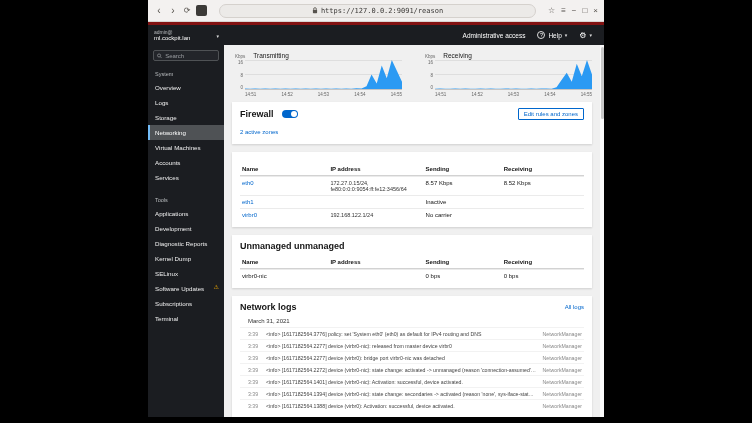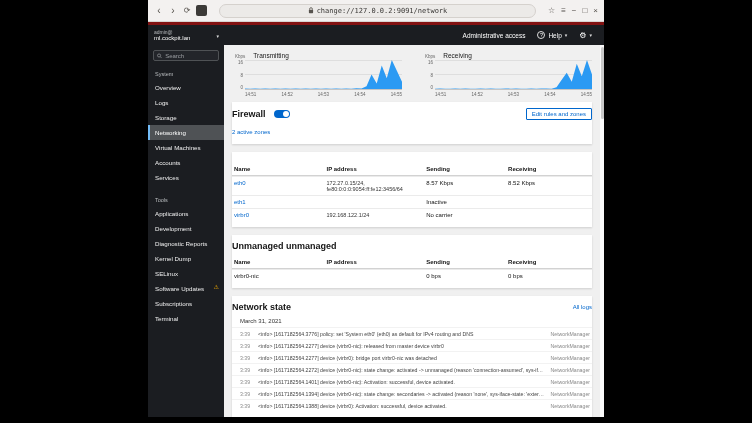--- a/index.html
+++ b/index.html
@@ -55,21 +55,21 @@
   .ctitle { font-size:6.5px; color:#151515; }
   .chart-body { display:flex; }
   .yticks { width:11px; display:flex; flex-direction:column; justify-content:space-between; align-items:flex-end; font-size:4.5px; color:#666; padding-right:2px; height:30px; line-height:5px; }
   .plot { flex:1; height:30px; position:relative; border-bottom:1px solid #c5c5c5;
           background-image:linear-gradient(to bottom,#dedede 1px,transparent 1px),
                            linear-gradient(to bottom,transparent 14px,#dedede 14px,#dedede 15px,transparent 15px); }
   .plot svg { position:absolute; left:0; top:0; width:100%; height:100%; }
   .xticks { display:flex; justify-content:space-between; padding-left:11px; font-size:4.5px; color:#666; margin-top:2px; }
 
   
-  .card { background:#fff; box-shadow:0 1px 2px rgba(3,3,3,.14); margin:0 4px 8px 2px; padding:6px 0; }
+  .card { background:#fff; box-shadow:0 1px 2px rgba(3,3,3,.14); margin:0 4px 8px 2px; padding:6px 8px; }
   .card-head { display:flex; align-items:center; }
   .card-title { font-size:9px; font-weight:bold; color:#151515; }
   .spacer { flex:1; }
   .toggle { width:16px; height:8px; background:#0066cc; border-radius:4px; margin-left:8px; position:relative; flex:none; }
   .toggle::after { content:""; position:absolute; right:1px; top:1px; width:6px; height:6px; background:#fff; border-radius:50%; }
   .zones-link { font-size:6px; color:#0066cc; margin-top:5px; display:inline-block; }
   .btn-outline { font-size:6px; color:#0066cc; border:1px solid #0066cc; background:#fff; padding:2px 5px; border-radius:1px; margin-left:4px; cursor:default; }
 
   .tbl { width:100%; margin-top:5px; }
   .tr { display:grid; grid-template-columns:26% 28% 23% 23%; font-size:6px; color:#151515; padding:3px 2px; border-top:1px solid #ebebeb; align-items:start; }
@@ -96,21 +96,21 @@
   <div class="chrome">
     <span class="nav-btn">‹</span>
     <span class="nav-btn">›</span>
     <span class="nav-btn small">⟳</span>
     <span class="tab-chip"></span>
     <div class="url-bar">
       <svg width="6" height="7" viewBox="0 0 8 10">
           <path d="M2 4V3a2 2 0 0 1 4 0v1" fill="none" stroke="#57534e" stroke-width="1.2"></path>
           <rect x="1" y="4" width="6" height="5" rx="1" fill="#57534e"></rect>
         </svg>
-      <span>change://127.0.0.2:9091/network</span>
+      <span>https://127.0.0.2:9091/reason</span>
     </div>
     <div class="win-controls">
       <span>☆</span>
       <span>≡</span>
       <span>−</span>
       <span>□</span>
       <span>×</span>
     </div>
   </div>
 
@@ -277,21 +277,21 @@
             <span>virbr0-nic</span>
             <span class="ip"></span>
             <span>0 bps</span>
             <span>0 bps</span>
           </div>
         </div>
       </div>
 
       <div class="card">
         <div class="card-head">
-          <span class="card-title">Network state</span>
+          <span class="card-title">Network logs</span>
           <span class="spacer"></span>
           <a class="all-link">All logs</a>
         </div>
         <div class="log-date">March 31, 2021</div>
         <div class="log-row">
           <span class="log-time">3:39</span>
           <span class="log-msg">&lt;info&gt;  [1617182564.3776] policy: set 'System eth0' (eth0) as default for IPv4 routing and DNS</span>
           <span class="log-src">NetworkManager</span>
         </div>
         <div class="log-row">

